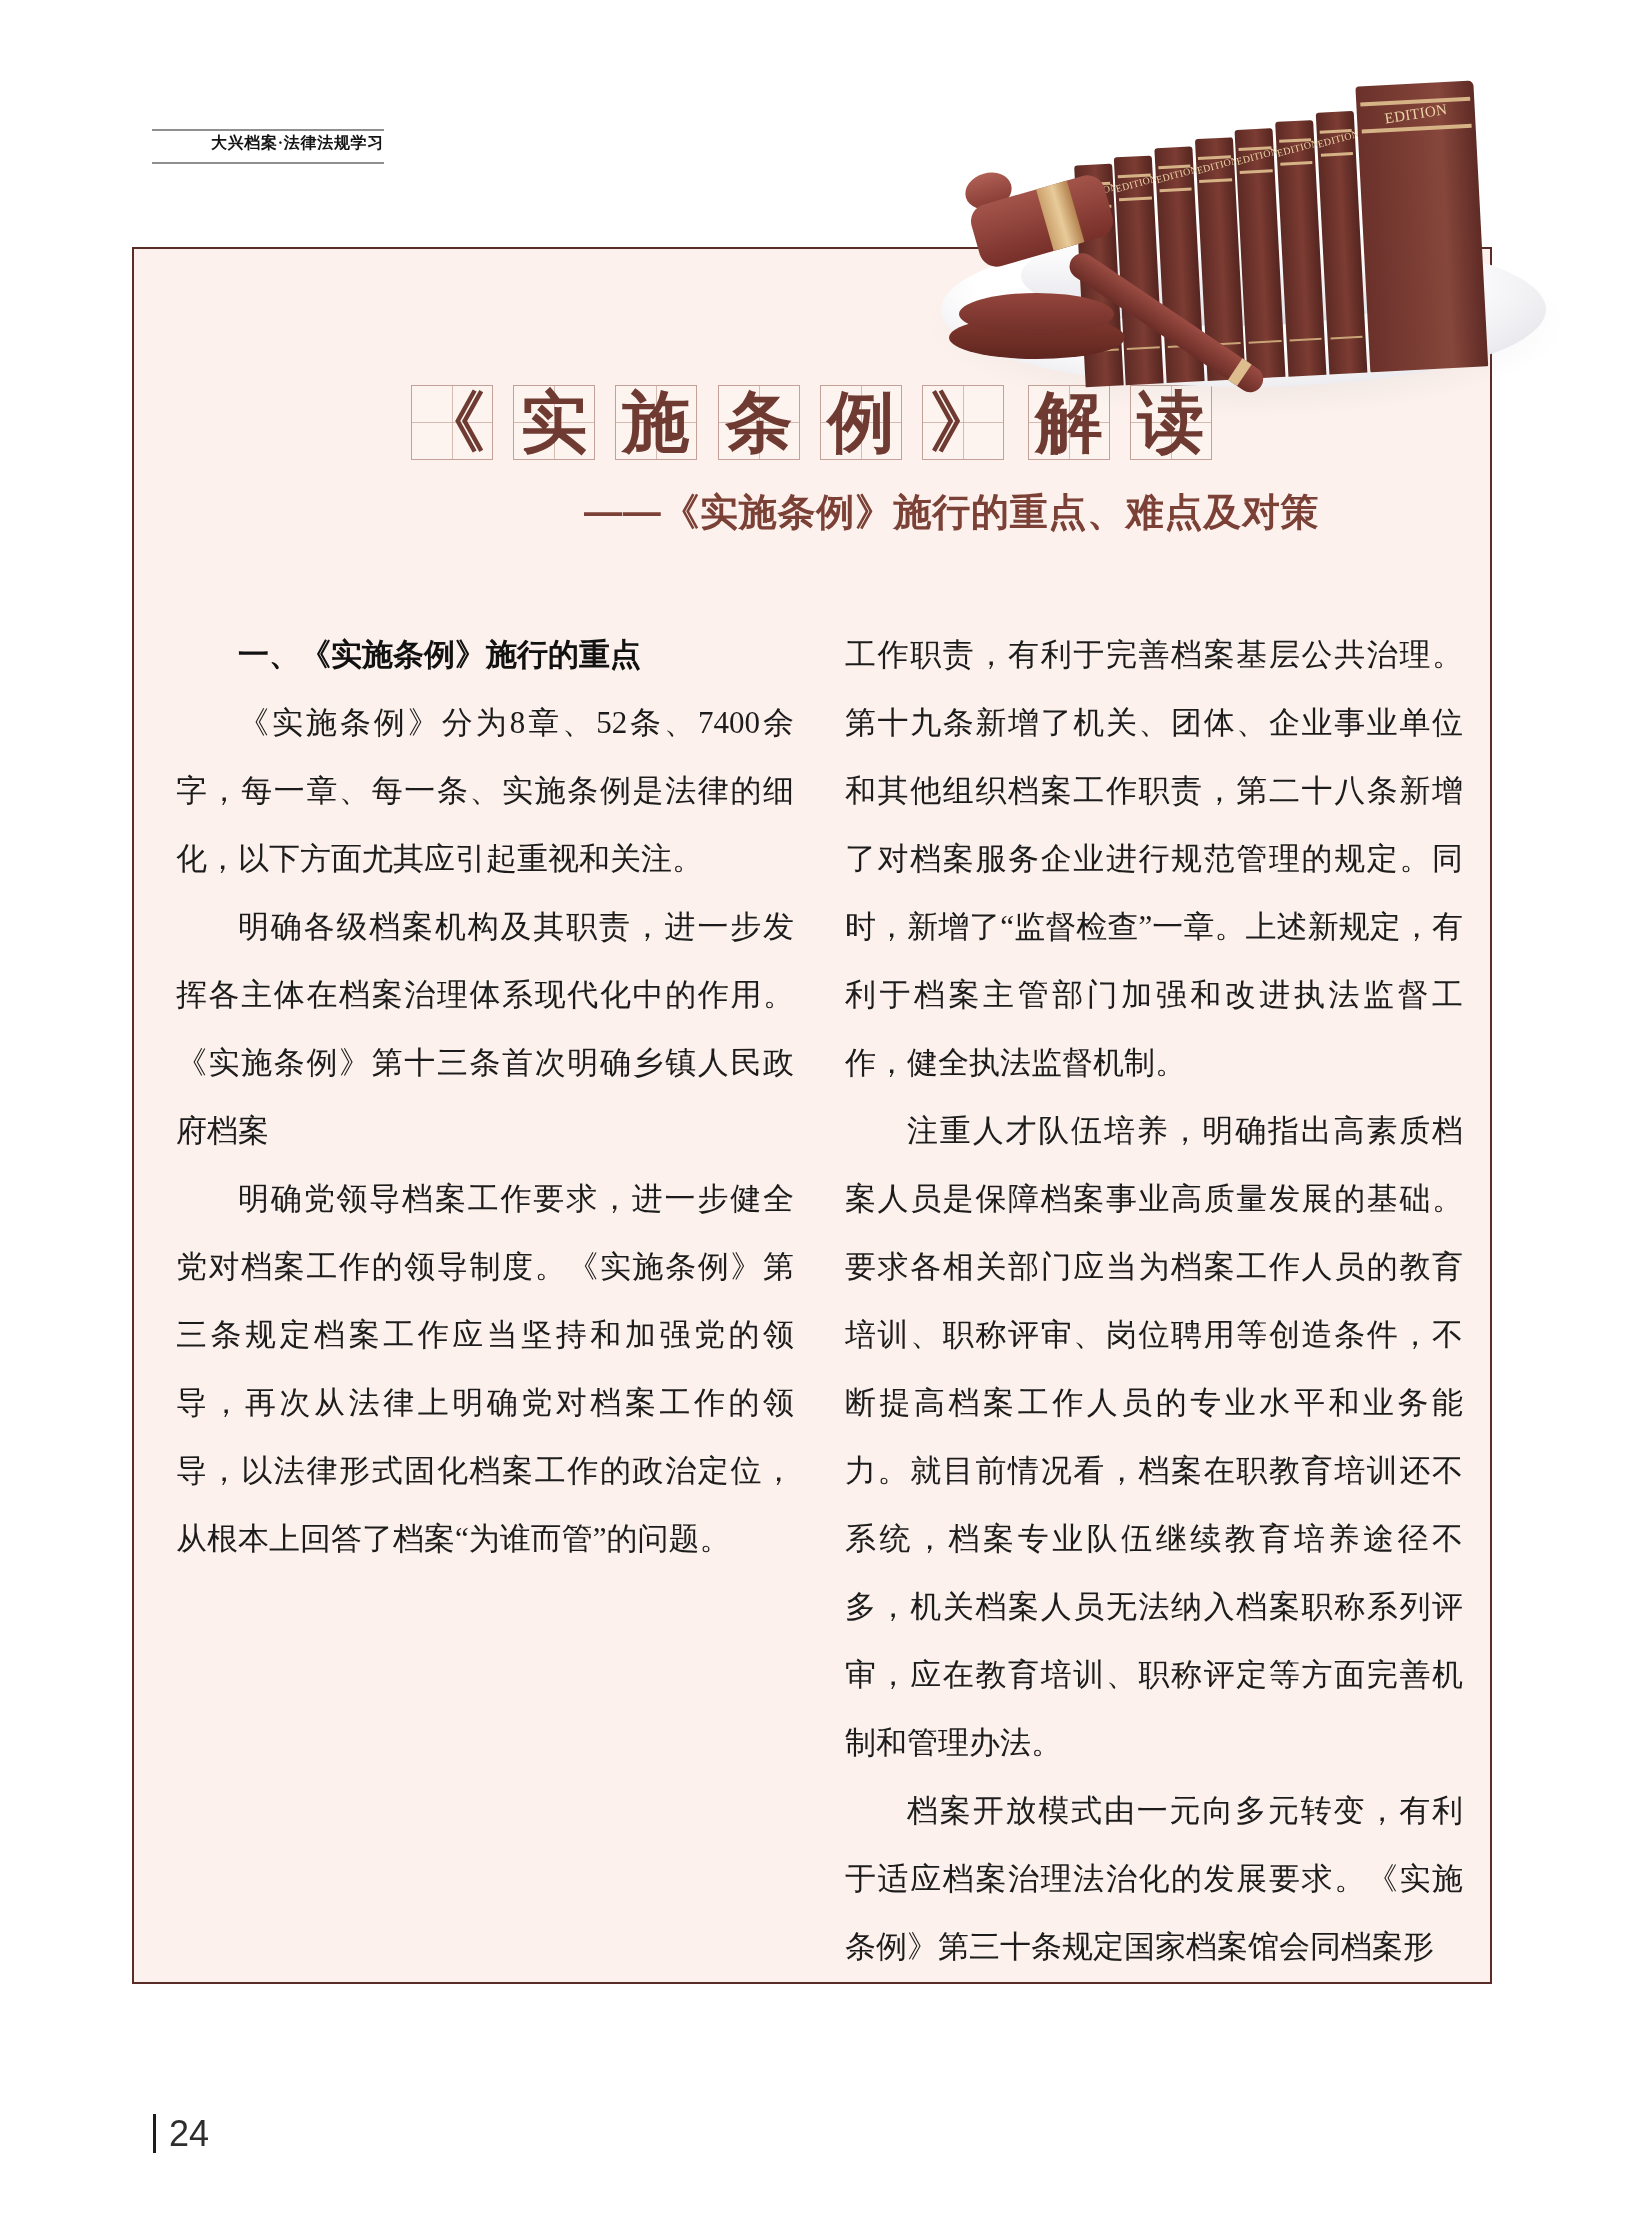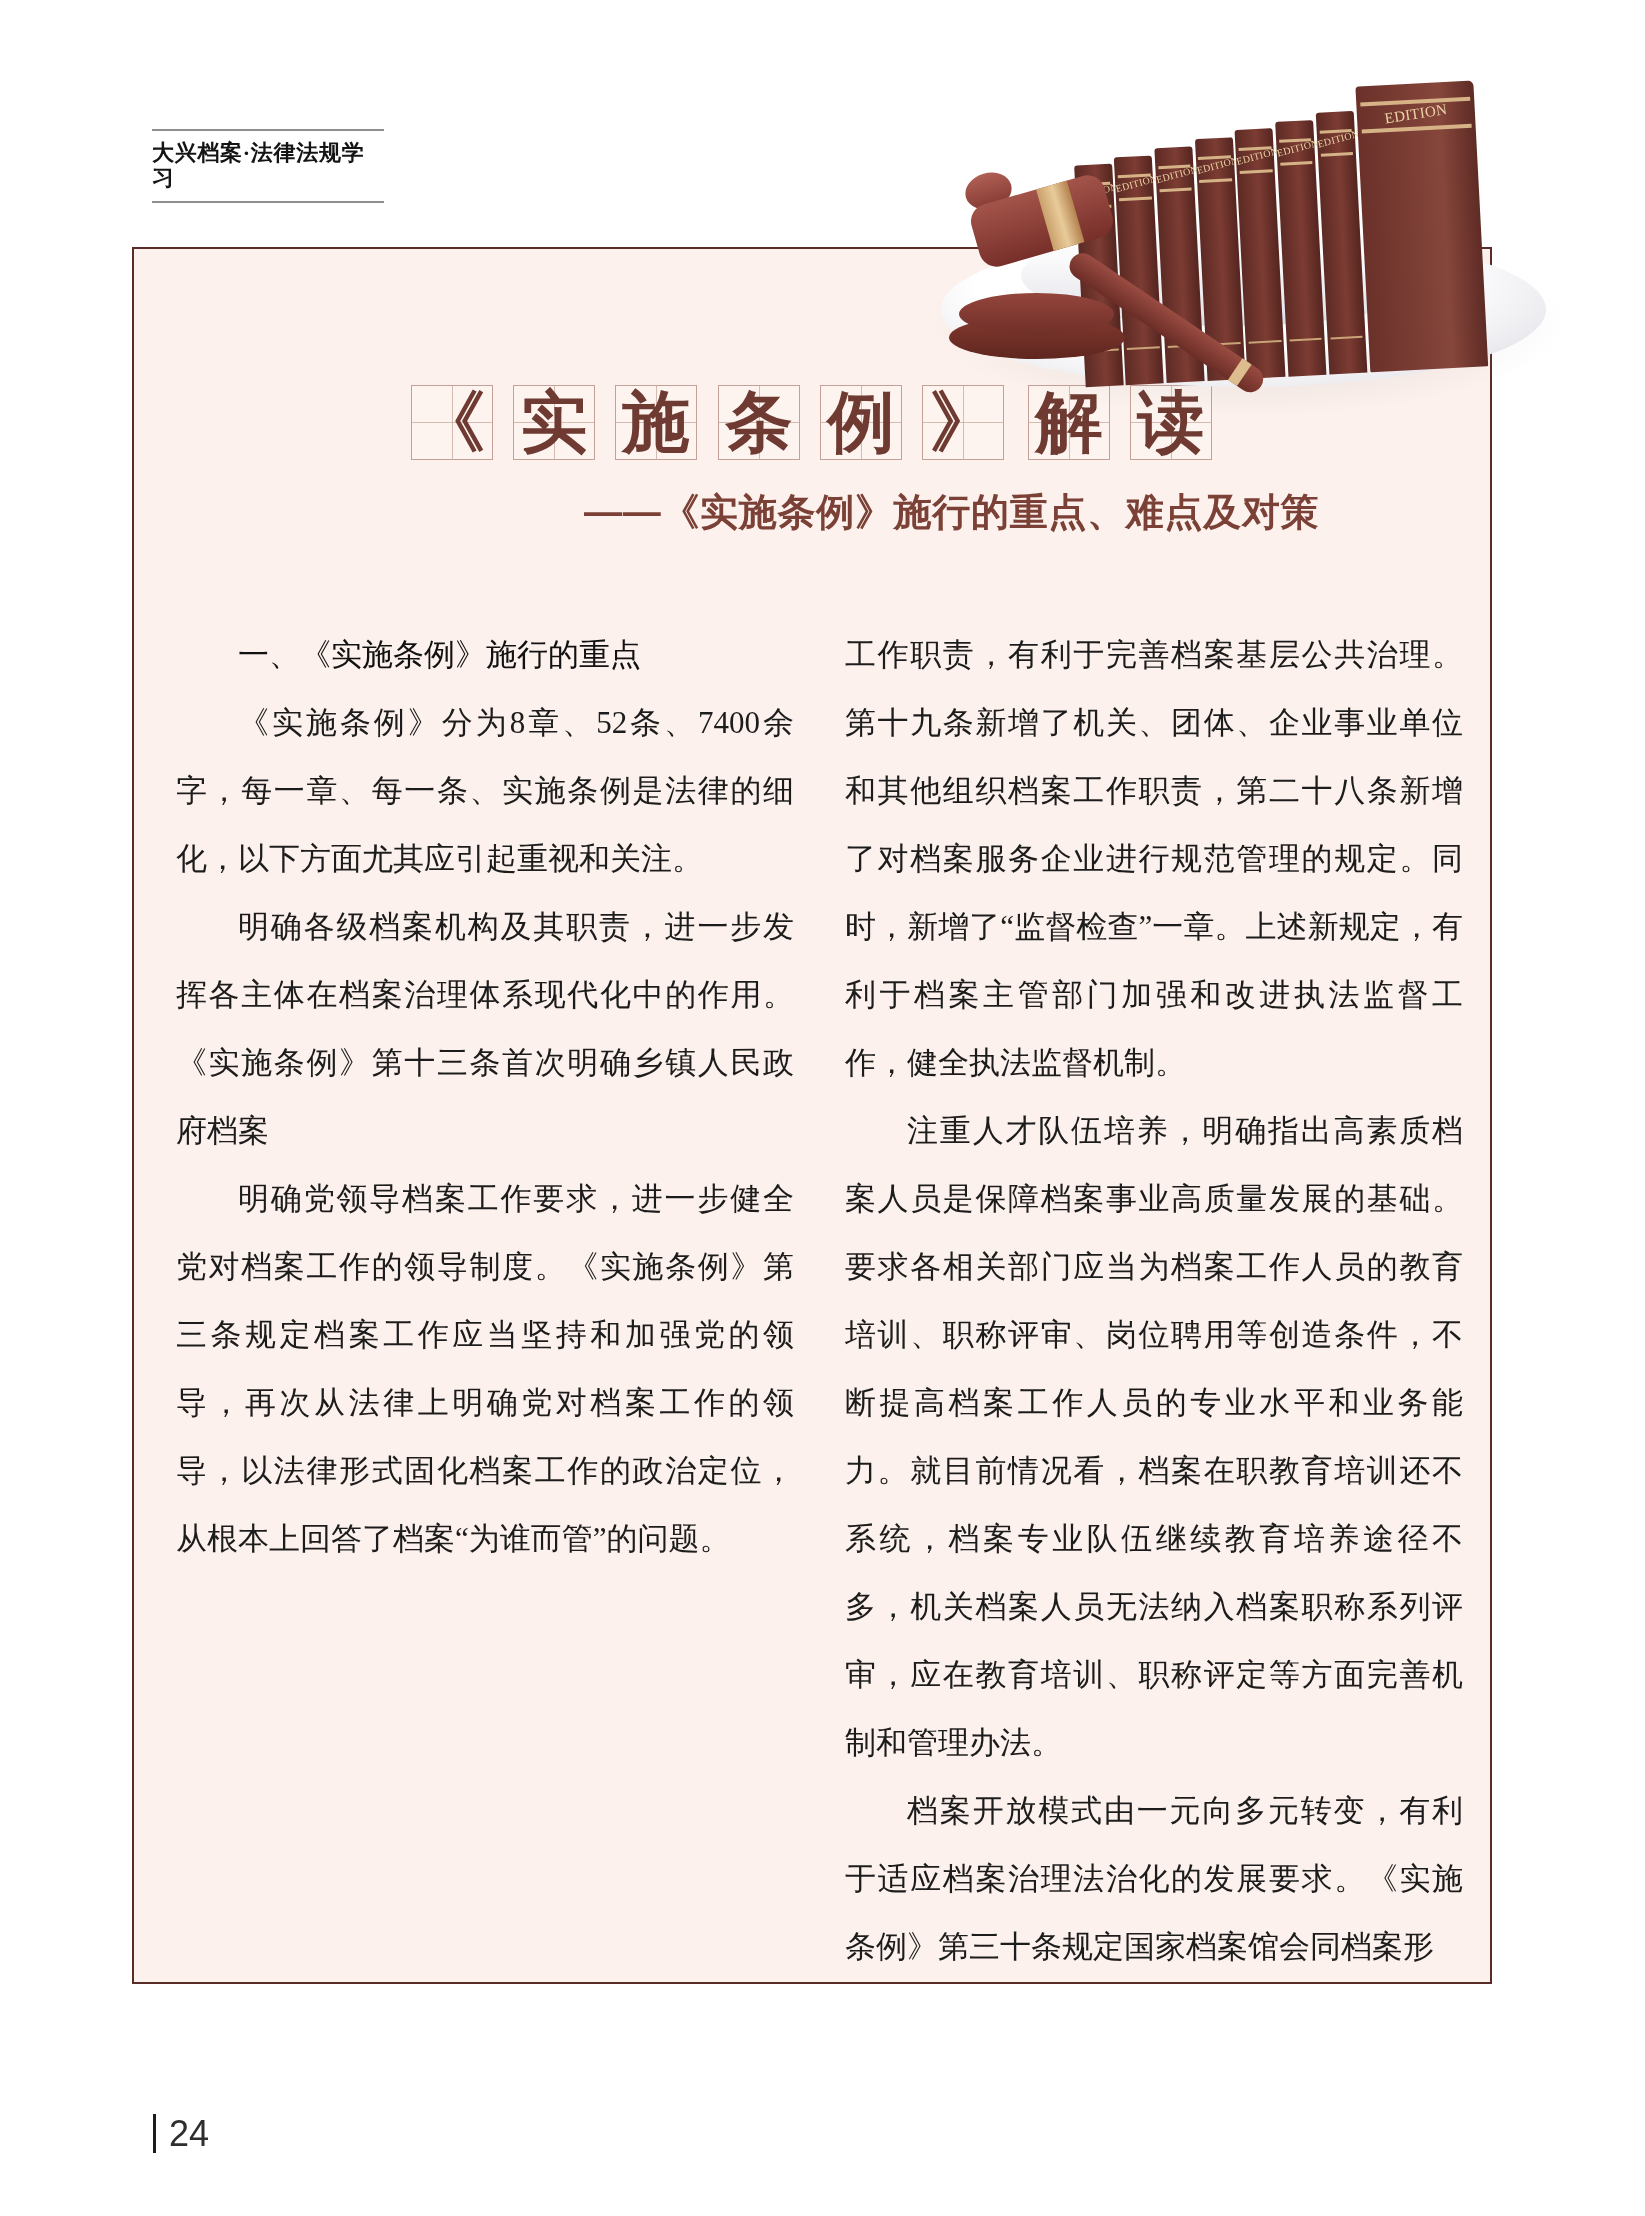--- a/index.html
+++ b/index.html
@@ -2,22 +2,22 @@
 <html style="font-size:10.7px"><head>
 <meta charset="utf-8">
 <style>
   html,body{margin:0;padding:0;background:#ffffff;}
   #page{position:relative;width:1645px;height:2216px;background:#ffffff;overflow:hidden;
         font-family:"Liberation Serif","DejaVu Serif",serif;}
 
   
   .journal-header{position:absolute;left:152px;top:129px;width:232px;
     border-top:2.7px solid #8f8f8f;border-bottom:2.7px solid #8f8f8f;
-    padding:9px 0 10px;text-align:left;
-    font-weight:700;font-size:22px;line-height:1.15;color:#141414;letter-spacing:0.7px;}
+    padding:3px 0 10px;text-align:right;
+    font-weight:700;font-size:16px;line-height:1.15;color:#141414;letter-spacing:0.7px;}
 
   
   .panel{position:absolute;left:132px;top:247px;width:1360px;height:1737px;
     background:#fcf1ec;border:2.7px solid #5a2c27;box-sizing:border-box;z-index:1;}
 
   
   .title-row{position:absolute;left:0;top:0;z-index:2;}
   .tbox{position:absolute;top:385px;width:82px;height:75px;box-sizing:border-box;
     border:1.3px solid #c4a198;
     background:
@@ -33,21 +33,21 @@
     font-family:"Liberation Sans","DejaVu Sans",sans-serif;
     font-weight:700;font-size:38px;line-height:1.1;color:#7b4036;letter-spacing:0.7px;margin-left:16px;}
 
   
   .col{position:absolute;top:621px;width:618px;z-index:2;
     font-size:31px;line-height:68px;color:#1c1c1c;text-align:justify;}
   .col-left{left:176px;}
   .col-right{left:845px;}
   .col p{margin:0;text-indent:2em;}
   .col p.no-indent{text-indent:0;}
-  .col .sec-heading{margin:0;text-indent:2em;font-weight:400;color:#111;
+  .col .sec-heading{margin:0;text-indent:2em;font-weight:700;color:#111;
     font-family:"Liberation Sans","DejaVu Sans",sans-serif;}
 
   
   .pagenum-bar{position:absolute;left:153px;top:2114px;width:2.7px;height:39px;background:#1c1c1c;}
   .pagenum{position:absolute;left:169px;top:2114px;
     font-family:"Liberation Sans","DejaVu Sans",sans-serif;
     font-size:36px;line-height:39px;color:#2e2e2e;}
 
   
   .illus{position:absolute;left:0;top:0;width:1645px;height:470px;z-index:3;pointer-events:none;}

